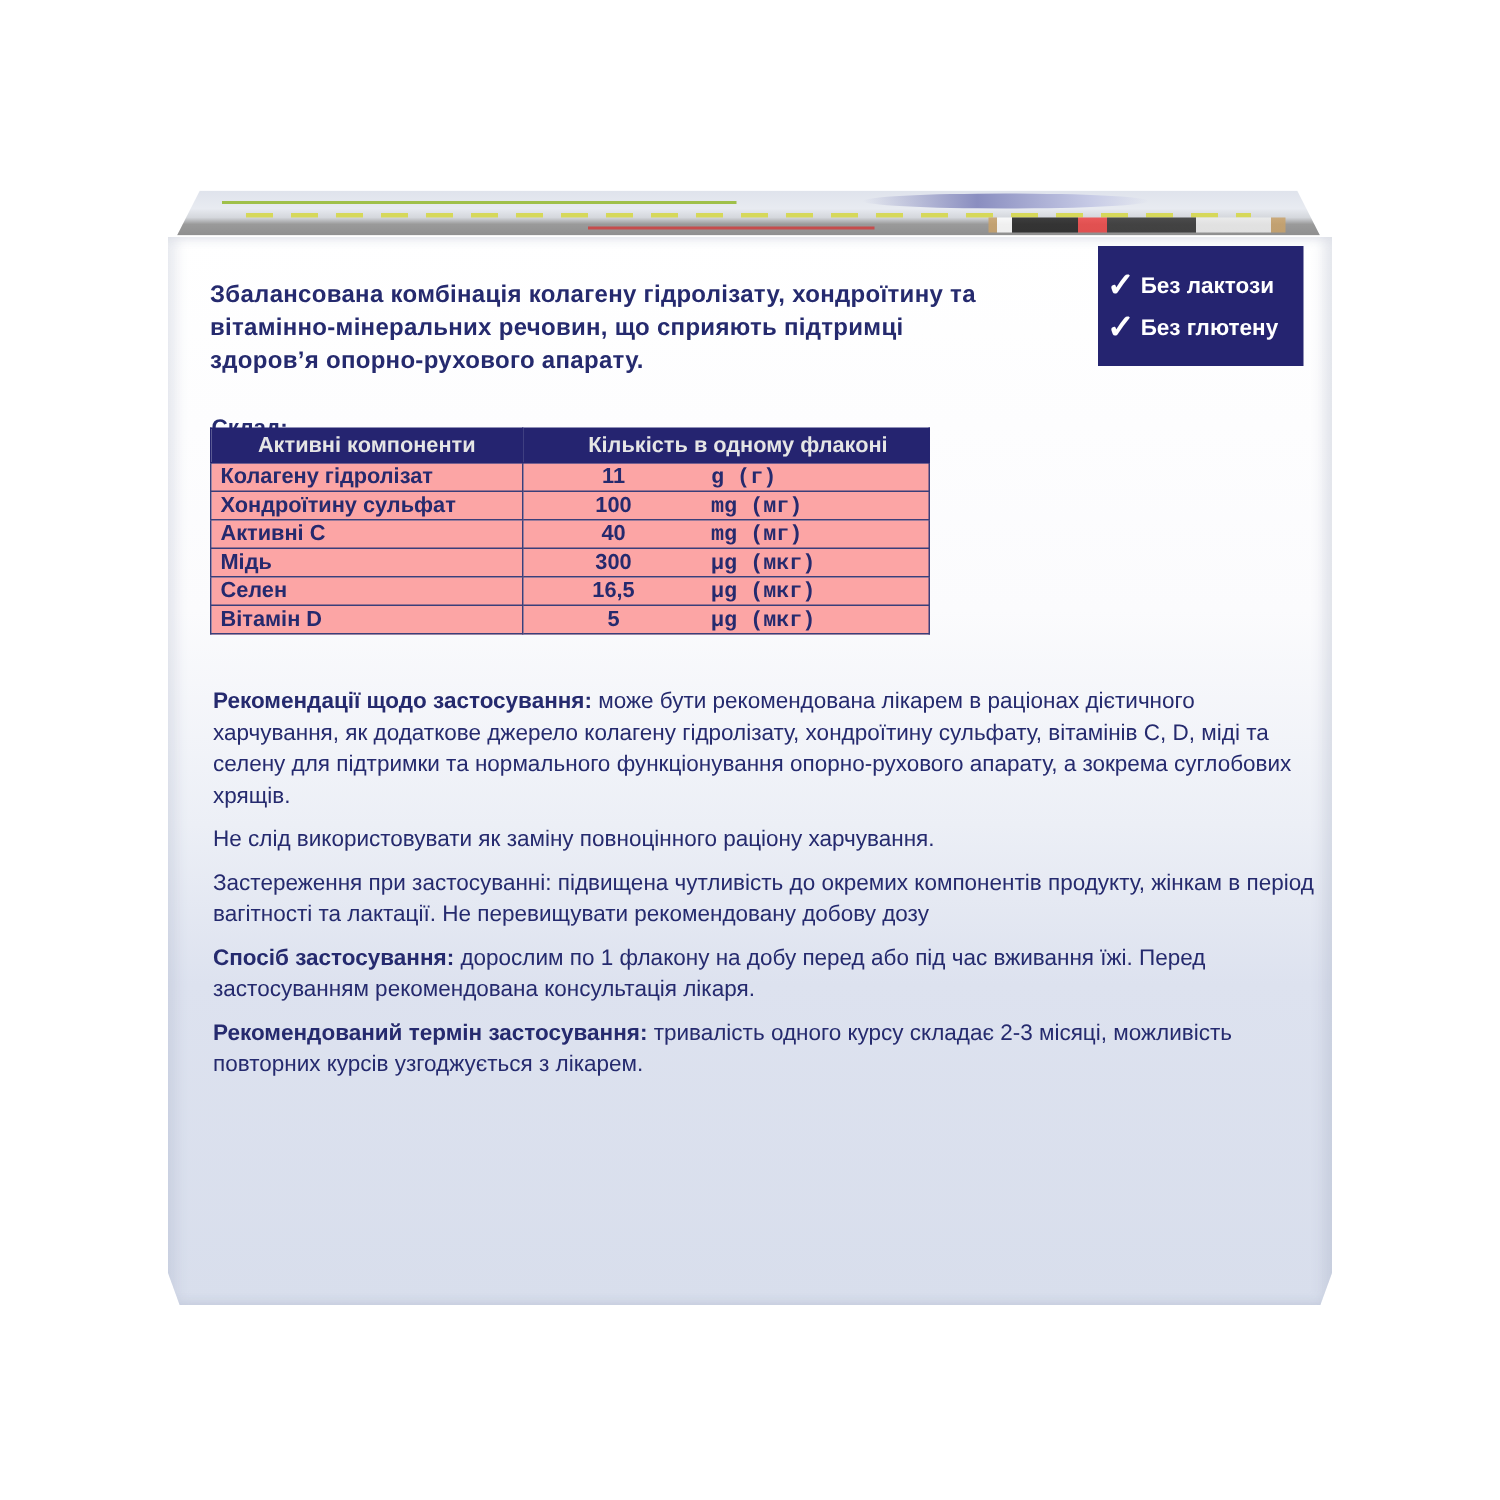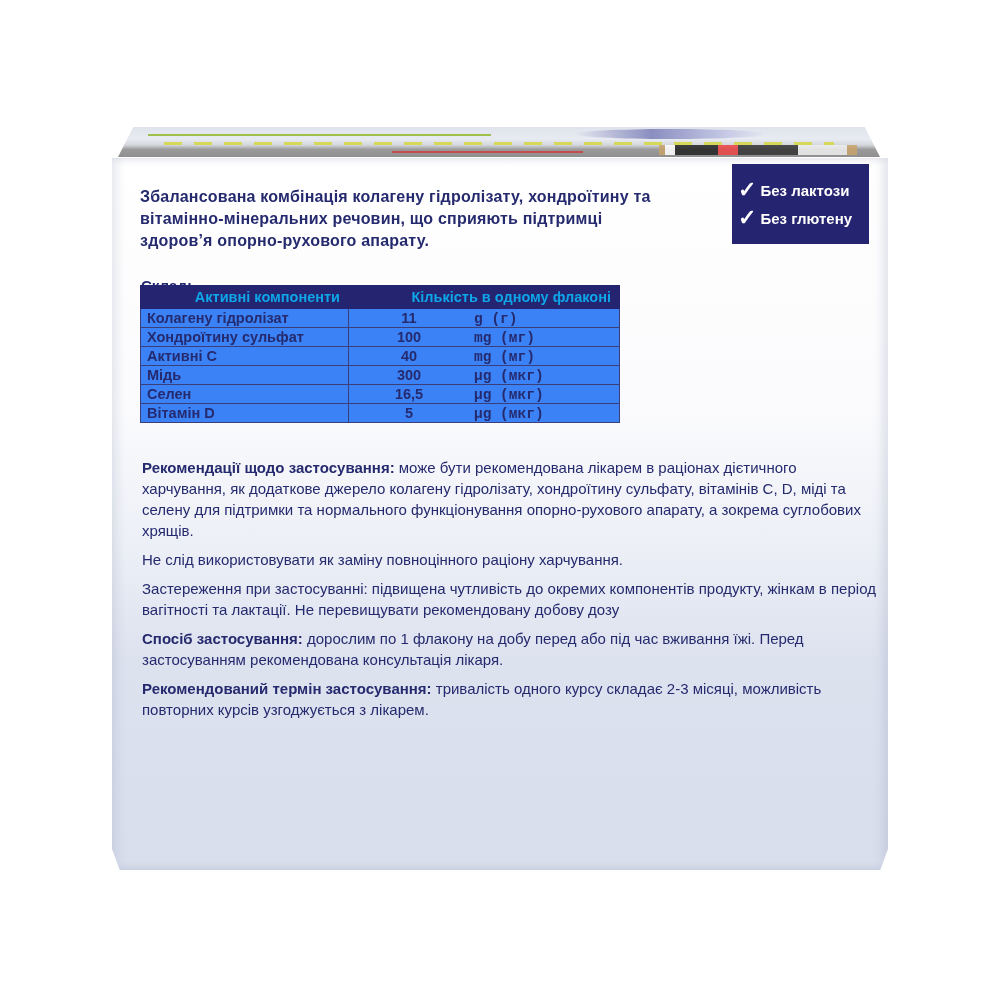--- a/index.html
+++ b/index.html
@@ -36,25 +36,25 @@
     display:flex; flex-direction:column; justify-content:center; padding-left:6px; box-sizing:border-box;
   }
   .badge .row { display:flex; align-items:center; height:28px; }
   .badge .check { font-size:22px; margin-right:4px; line-height:1; }
   .section-label { position:absolute; left:141px; top:277px; font-weight:bold; font-size:15px; color:#252a6e; }
   table.comp {
     position:absolute; left:140px; top:285px; width:480px; border-collapse:collapse;
     font-size:14.5px; color:#252a6e; font-weight:bold;
   }
   table.comp th {
-    background:#252470; color:#0ea5e9; text-align:right; height:22px; padding:0 8px; font-size:14.5px;
+    background:#252470; color:#e5e5e5; text-align:center; height:22px; padding:0 8px; font-size:14.5px;
     border:1.5px solid #252470;
   }
   table.comp th:nth-child(2) { padding-left:24px; }
-  table.comp td { border:1.5px solid #3a3f7a; height:18px; padding:0 6px; background:#3b82f6; }
+  table.comp td { border:1.5px solid #3a3f7a; height:18px; padding:0 6px; background:#fca5a5; }
   table.comp td.qty { padding-left:0; }
   table.comp td.qty .num { display:inline-block; width:120px; text-align:center; }
   table.comp td.qty .unit { margin-left:5px;font-family:Liberation Mono, monospace; }
   table.comp td:first-child { width:195px; }
   .body-text {
     position:absolute; left:142px; top:457px; width:740px;
     font-size:15px; line-height:21px; color:#252a6e;
   }
   .body-text p { margin:0 0 8px 0; }
   .body-text b { font-weight:bold; }

